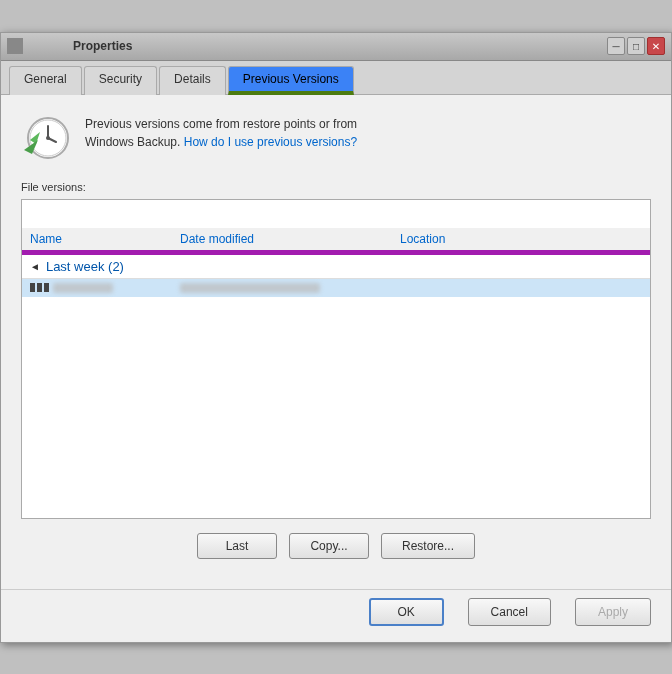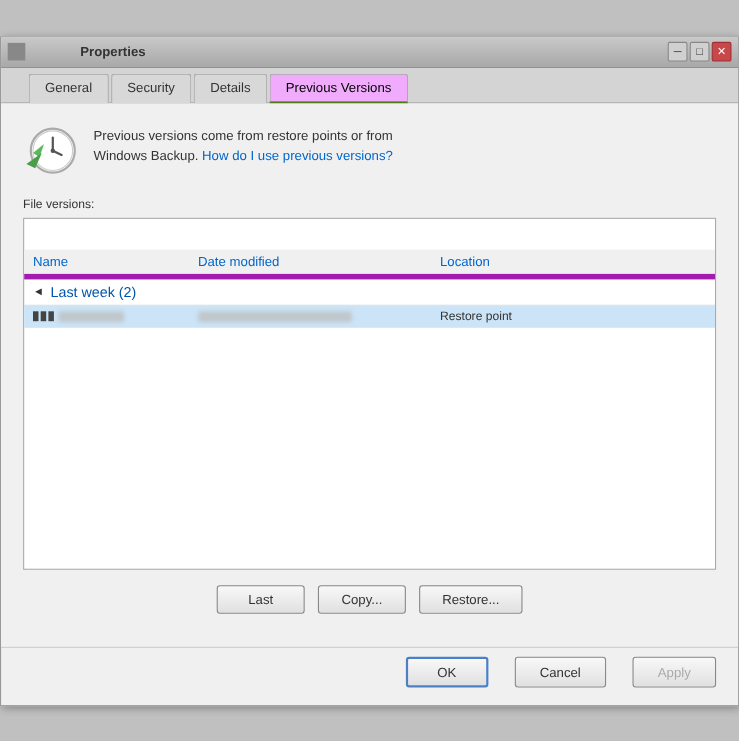--- a/index.html
+++ b/index.html
@@ -77,42 +77,42 @@
     }
 
     .title-bar-btn.min-btn,
     .title-bar-btn.max-btn {
       background: #d0d0d0;
     }
 
     .tab-bar {
       display: flex;
       background: #d4d4d4;
-      padding: 4px 8px 0 25px;
+      padding: 4px 8px 0 8px;
       border-bottom: 1px solid #aaa;
       gap: 0;
     }
 
     .tab {
       padding: 5px 14px;
       border: 1px solid #aaa;
       border-bottom: none;
       background: #d8d8d8;
       cursor: pointer;
       font-size: 12px;
       color: #333;
       border-radius: 3px 3px 0 0;
       margin-right: 2px;
       position: relative;
       top: 1px;
     }
 
     .tab.active {
-      background: #f0abfc;
-      border-bottom: 2px solid #4d7c0f;
+      background: #3b82f6;
+      border-bottom: 4px solid #4d7c0f;
       font-weight: normal;
       color: #000;
       z-index: 1;
     }
 
     .content {
       padding: 16px 20px;
       background: #f0f0f0;
     }
 
@@ -361,23 +361,20 @@
           <div class="file-icon-small">
             <div class="file-icon-px" style="width:5px;height:9px;background:#444;"></div>
             <div class="file-icon-px" style="width:5px;height:9px;background:#444;"></div>
             <div class="file-icon-px" style="width:5px;height:9px;background:#444;"></div>
           </div>
           <span class="blurred-text" style="width:60px;"></span>
         </div>
         <div class="data-row-cell">
           <span class="blurred-text" style="width:140px;"></span>
         </div>
-        <div class="data-row-cell">
-          <span class="restore-point-badge">Restore point</span>
-        </div>
       </div>
     </div>
 
     <div class="action-buttons">
       <button class="btn">Last</button>
       <button class="btn">Copy...</button>
       <button class="btn">Restore...</button>
     </div>
 
   </div>

